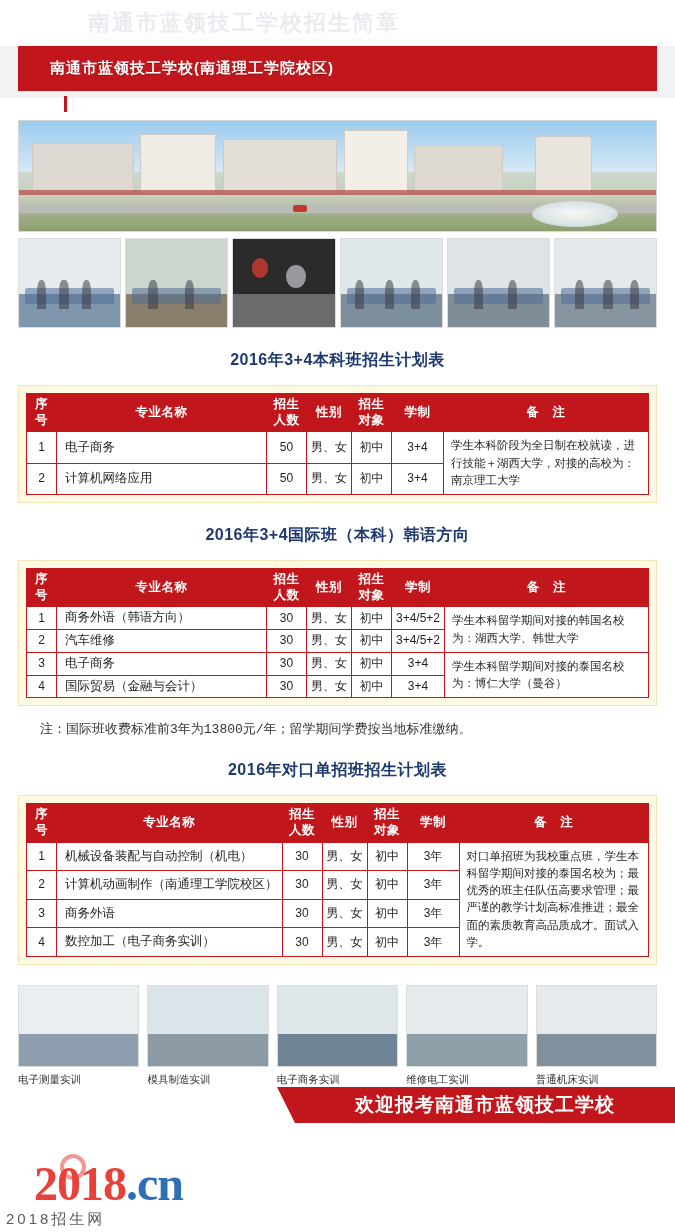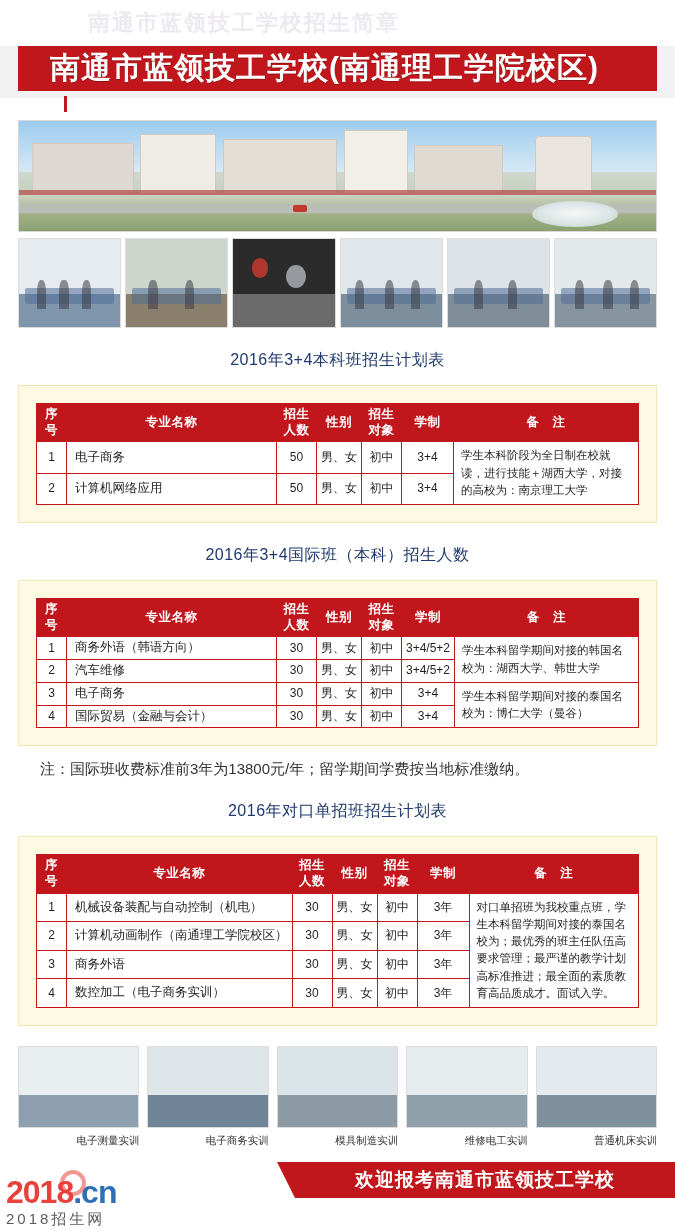--- a/index.html
+++ b/index.html
@@ -48,21 +48,21 @@
   }
   .header-ribbon:after {
     content: "";
     position: absolute;
     right: -0px;
     top: 0;
     border-left: 14px solid transparent;
   }
   .header-title {
     color: #ffffff;
-    font-size: 30px;
+    font-size: 15px;
     font-weight: bold;
     padding-left: 32px;
     letter-spacing: 1px;
     white-space: nowrap;
     text-shadow: 0 1px 0 rgba(0,0,0,.25);
   }
   .header-tick {
     position: absolute;
     left: 64px;
     top: 50px;
@@ -151,30 +151,30 @@
   }
   .thumb .person {
     position:absolute; width: 9%; height: 34%; bottom: 20%;
     background: rgba(60,60,70,.55); border-radius: 40% 40% 0 0;
   }
 
   
   .sec-title {
     text-align: center;
     font-size: 16px;
-    font-weight: normal;
+    font-weight: bold;
     color: #1f3a6e;
     margin: 22px 0 8px 0;
     letter-spacing: .5px;
   }
 
   
   .tbl-wrap {
     margin: 14px 18px;
-    padding: 17px;
+    padding: 7px;
     background: #fdf9e3;
     border: 1px solid #f0e6b8;
   }
   table.plan {
     width: 100%;
     border-collapse: collapse;
     background: #ffffff;
     font-size: 12px;
   }
   table.plan th, table.plan td {
@@ -209,23 +209,24 @@
   table.plan td.obj, table.plan td.sys { white-space: nowrap; font-size: 12px; }
   .col-no    { width: 30px; }
   .col-major { width: 210px; }
   .col-cnt   { width: 40px; }
   .col-sex   { width: 42px; }
   .col-obj   { width: 40px; }
   .col-sys   { width: 52px; }
 
   .tbl-footnote {
     margin: 6px 18px 0 18px;
-    font-size: 15px;
+    font-size: 13px;
     color: #333;
     padding-left: 22px;
+    font-family: Liberation Mono, monospace;
   }
 
   
   .bottom-strip {
     margin: 20px 18px 0 18px;
     display: flex;
     gap: 8px;
   }
   .bcell { flex: 1 1 0; }
   .bcell .bimg {
@@ -236,29 +237,28 @@
     background: #e7ebee;
   }
   .bcell .bimg .bwall { position:absolute; left:0; right:0; top:0; height:60%; }
   .bcell .bimg .bfloor{ position:absolute; left:0; right:0; bottom:0; height:40%; }
   .b1i .bwall{background:#e9eef1;} .b1i .bfloor{background:#8ea0b0;}
   .b2i .bwall{background:#dfe6ea;} .b2i .bfloor{background:#6f8496;}
   .b3i .bwall{background:#dbe4e8;} .b3i .bfloor{background:#8b9aa4;}
   .b4i .bwall{background:#e4eaed;} .b4i .bfloor{background:#7f919d;}
   .b5i .bwall{background:#e6ebee;} .b5i .bfloor{background:#90a0aa;}
   .bcell .cap {
-    text-align: right;
+    text-align: left;
     font-size: 10.5px;
     color: #333;
     margin-top: 6px;
   }
 
   
   .footer-band {
-    margin-top: 14px;
     height: 40px;
     position: relative;
   }
   .footer-ribbon {
     position: absolute;
     right: 0;
     top: 0;
     width: 380px;
     height: 36px;
     background: #c1171c;
@@ -278,25 +278,26 @@
   }
 
   
   .wm-logo {
     position: absolute;
     left: 6px;
     bottom: 6px;
     line-height: 1;
   }
   .wm-logo .big {
-    font-size: 32px;
+    font-size: 48px;
     font-weight: bold;
     color: #e8413c;
     letter-spacing: -1px;
-    font-family: Liberation Sans, sans-serif;
+    font-family: Liberation Serif, serif;
+    margin-left: 28px;
   }
   .wm-logo .big .cn { color: #2f6fb5; }
   .wm-logo .sub {
     font-size: 15px;
     color: #5b5b5b;
     letter-spacing: 3px;
     margin-top: 3px;
   }
   .wm-logo .ring {
     position: absolute;
@@ -411,21 +412,21 @@
         <td class="major">计算机网络应用</td>
         <td class="cnt">50</td>
         <td class="sex">男、女</td>
         <td class="obj">初中</td>
         <td class="sys">3+4</td>
       </tr>
     </tbody>
   </table>
 </div>
 
-<div class="sec-title">2016年3+4国际班（本科）招生人数</div>
+<div class="sec-title">2016年3+4国际班（本科）韩语方向</div>
 <div class="tbl-wrap">
   <table class="plan">
     <thead>
       <tr>
         <th class="col-no">序号</th>
         <th class="col-major">专业名称</th>
         <th class="col-cnt">招生人数</th>
         <th class="col-sex">性别</th>
         <th class="col-obj">招生对象</th>
         <th class="col-sys">学制</th>
@@ -526,32 +527,32 @@
 
 <div class="bottom-strip">
   <div class="bcell">
     <div class="bimg b1i">
         <div class="bwall"></div>
         <div class="bfloor"></div>
       </div>
     <div class="cap">电子测量实训</div>
   </div>
   <div class="bcell">
+    <div class="bimg b3i">
+        <div class="bwall"></div>
+        <div class="bfloor"></div>
+      </div>
+    <div class="cap">模具制造实训</div>
+  </div>
+  <div class="bcell">
     <div class="bimg b2i">
         <div class="bwall"></div>
         <div class="bfloor"></div>
       </div>
     <div class="cap">电子商务实训</div>
-  </div>
-  <div class="bcell">
-    <div class="bimg b3i">
-        <div class="bwall"></div>
-        <div class="bfloor"></div>
-      </div>
-    <div class="cap">模具制造实训</div>
   </div>
   <div class="bcell">
     <div class="bimg b5i">
         <div class="bwall"></div>
         <div class="bfloor"></div>
       </div>
     <div class="cap">维修电工实训</div>
   </div>
   <div class="bcell">
     <div class="bimg b4i">

